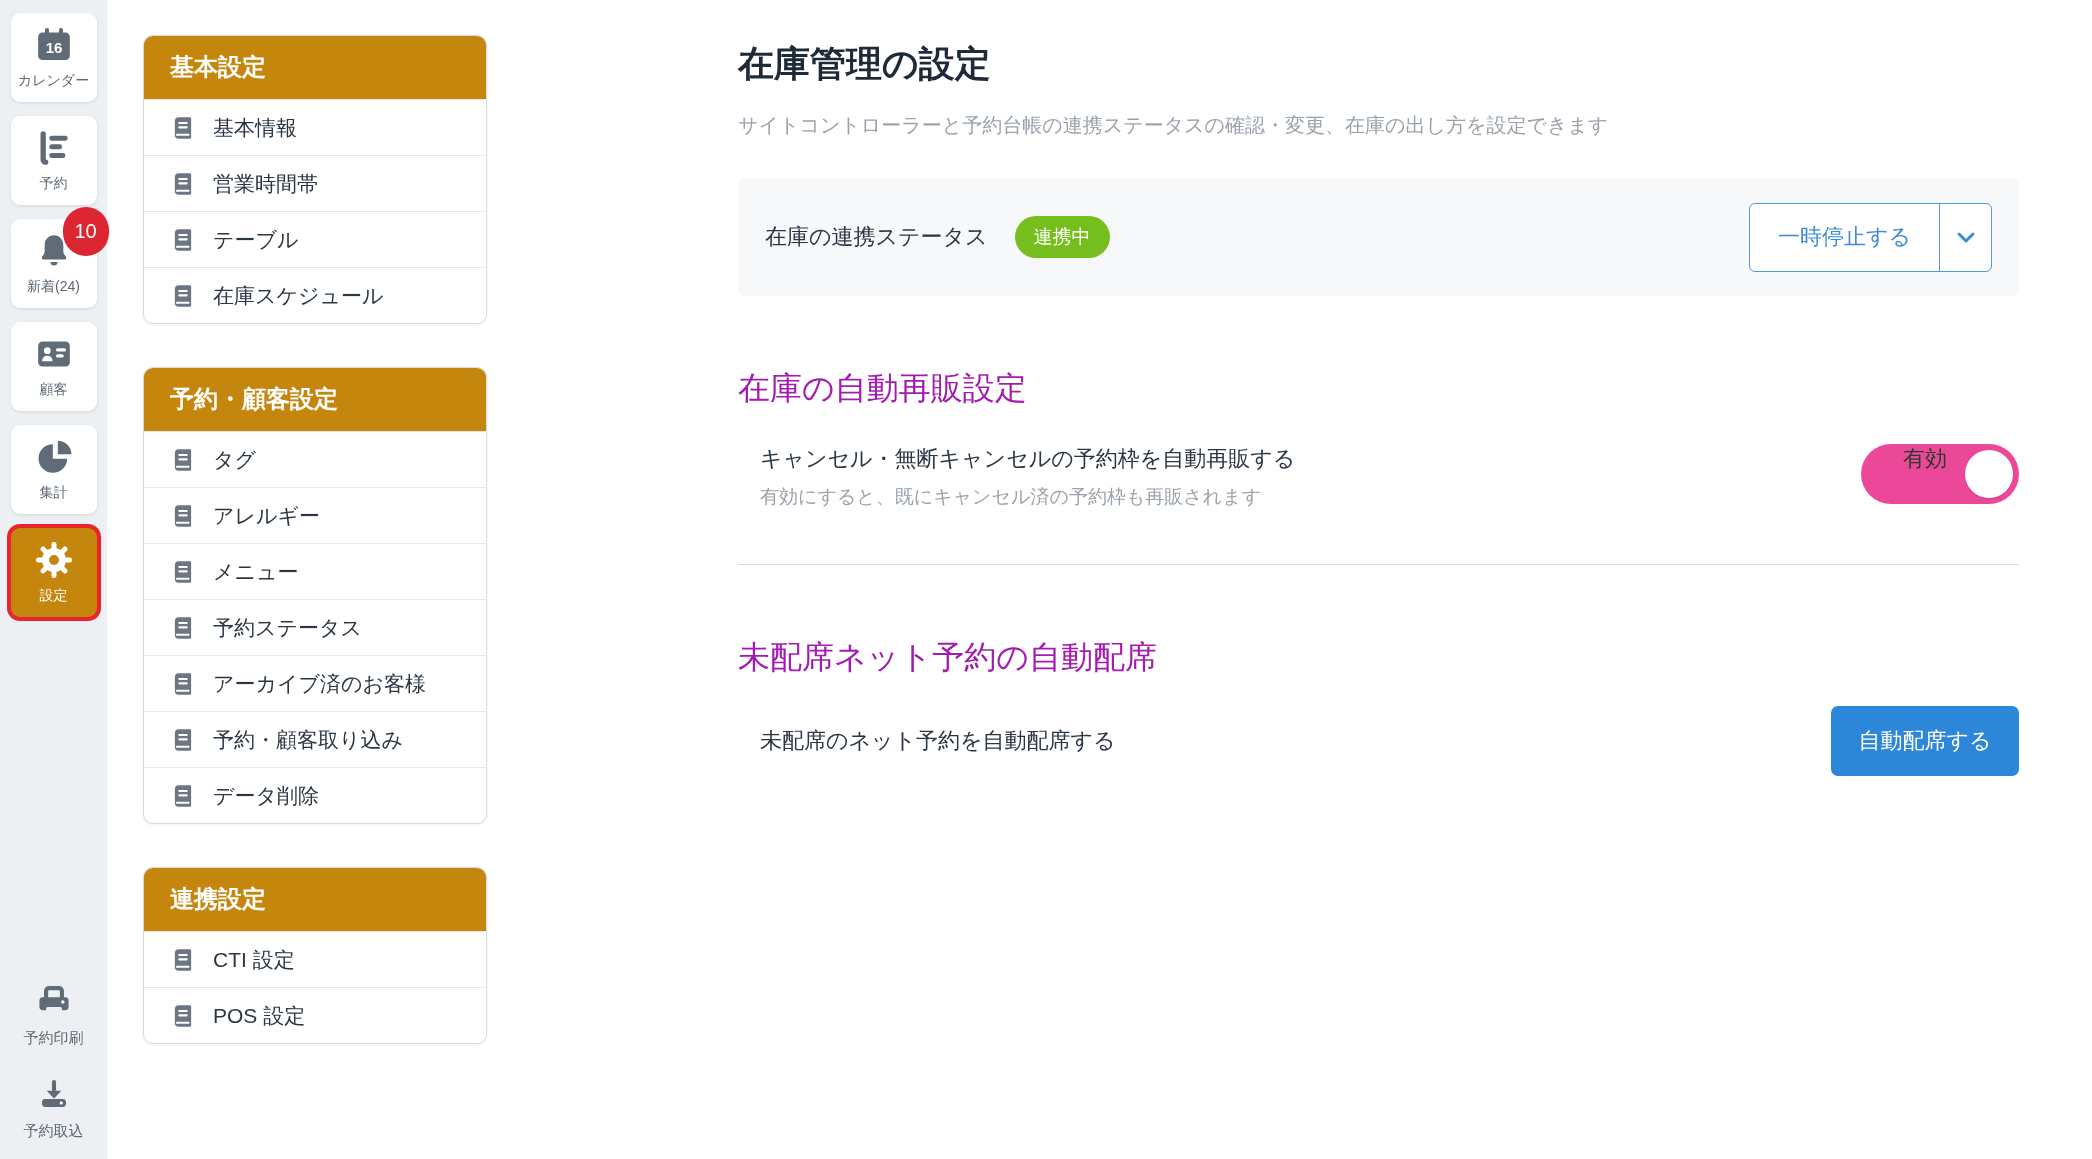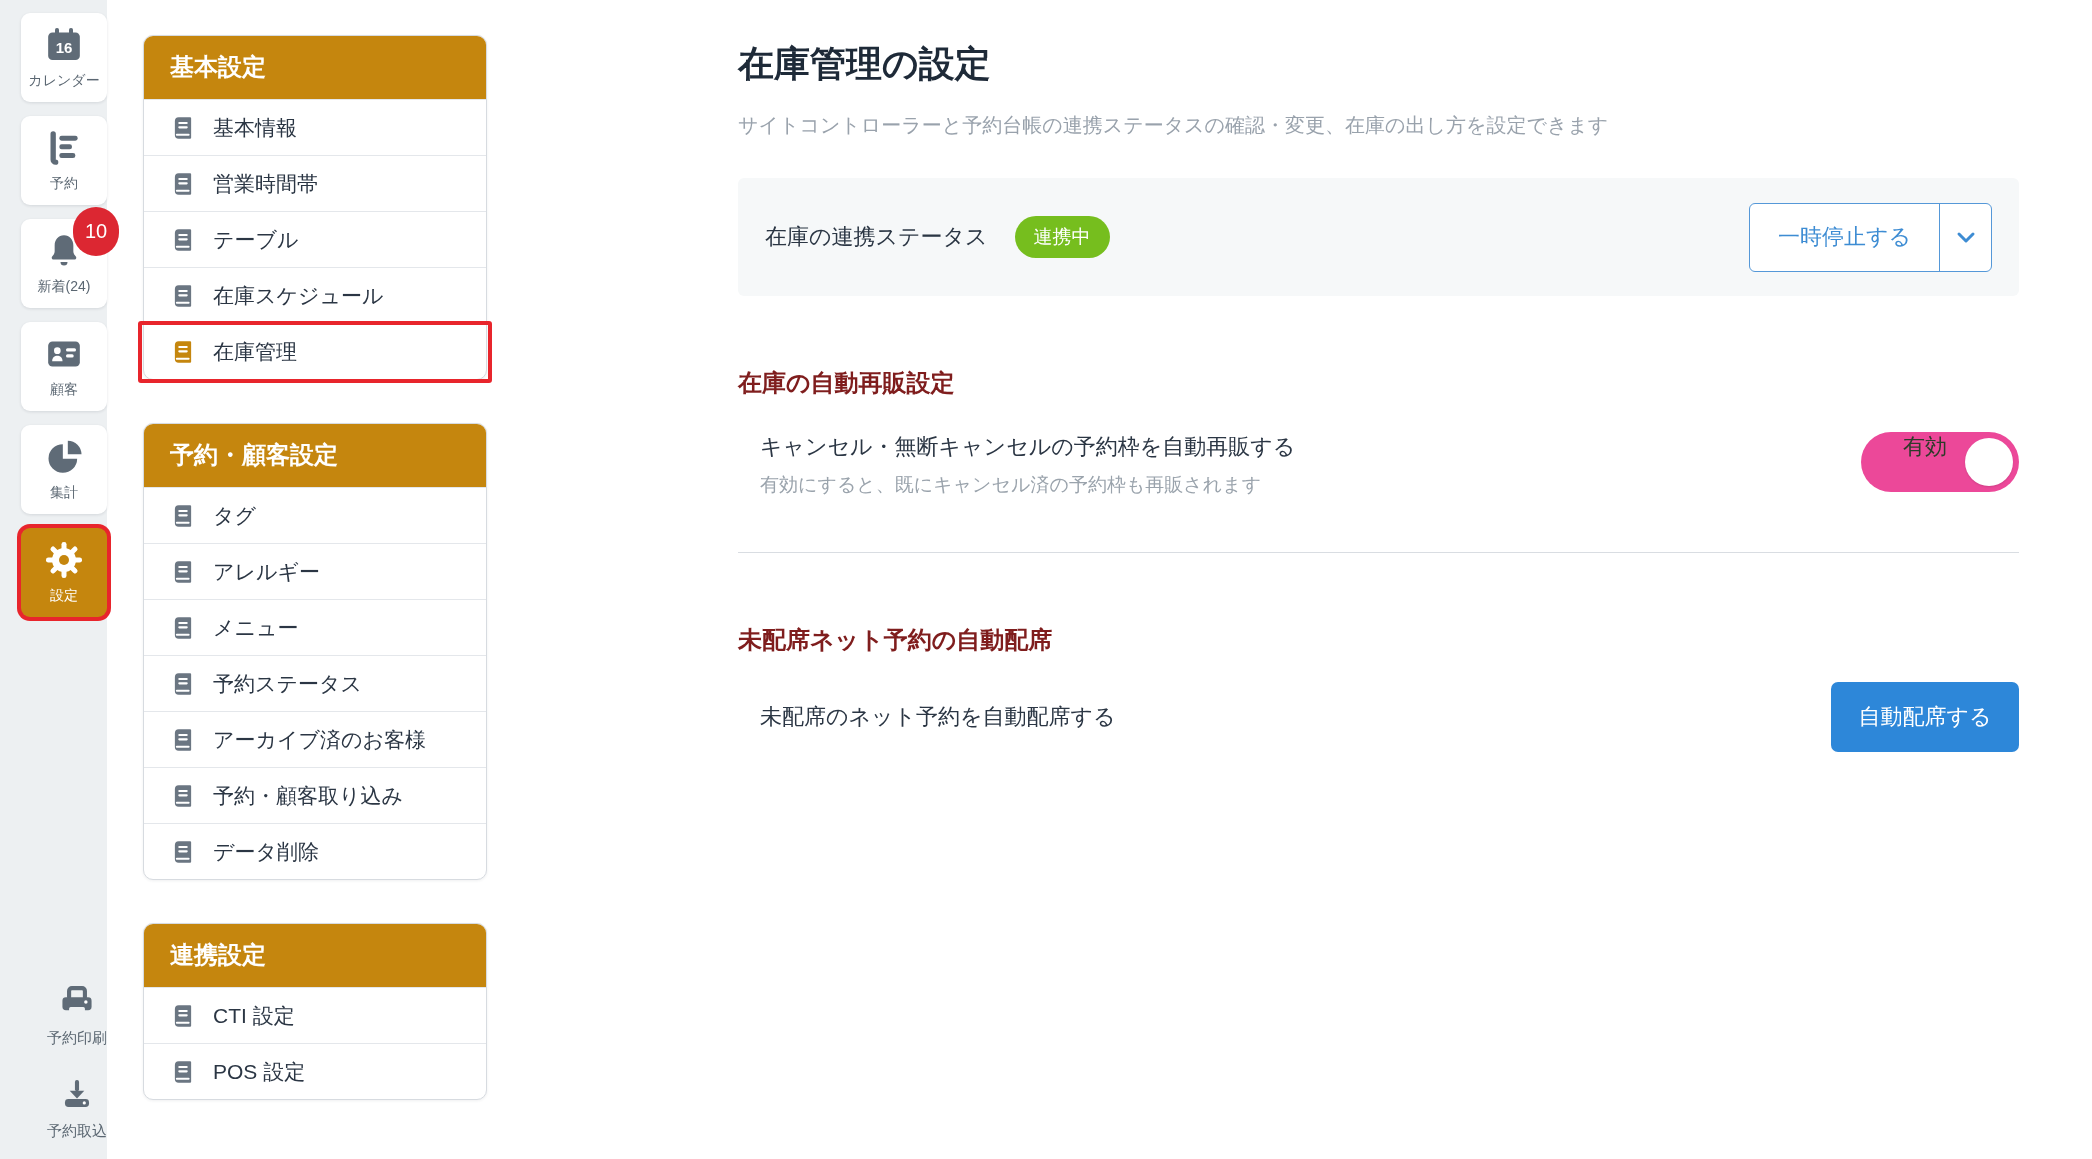--- a/index.html
+++ b/index.html
@@ -2,21 +2,21 @@
 <html><head>
 <meta charset="utf-8">
 <style>
   * { margin:0; padding:0; box-sizing:border-box; }
   html,body { background:#fff; }
   body { font-family:"Liberation Sans", sans-serif; }
   .screen { position:relative; width:2092px; height:1159px; background:#ffffff; overflow:hidden; }
 
   
   .rail { position:absolute; left:0; top:0; width:107px; height:100%; background:#edf0f2;
-          display:flex; flex-direction:column; align-items:flex-end; padding:13px 0 18px; }
+          display:flex; flex-direction:column; align-items:center; padding:13px 0 18px; }
   .rail-card { position:relative; width:86px; min-height:89px; background:#fff; border-radius:9px;
                box-shadow:0 1px 3px rgba(30,40,60,.12); display:flex; flex-direction:column;
                align-items:center; justify-content:center; gap:7px; margin-bottom:14px;
                color:#5f6b77; cursor:pointer; }
   .rail-card svg { width:40px; height:40px; }
   .rail-card .lbl { font-size:14px; color:#5b6772; white-space:nowrap; }
   .rail-card.active { background:#C5860E; color:#fff; box-shadow:0 0 0 4px #E8252C; }
   .rail-card.active .lbl { color:#fff; }
   .num-badge { position:absolute; top:-12px; right:-12px; min-width:46px; height:49px; padding:0 10px;
                background:#DC2732; color:#fff; font-size:20px; border-radius:999px;
@@ -48,21 +48,21 @@
                   display:flex; align-items:center; padding:0 27px; }
   .status-label { font-size:22px; color:#2b3644; }
   .pill-badge { margin-left:27px; background:#76BE1E; color:#fff; font-size:19px;
                 padding:8px 19px; border-radius:999px; }
   .split-btn { margin-left:auto; height:69px; background:#fff; border:1px solid #5598d8;
                border-radius:6px; display:flex; align-items:stretch; color:#3d8cd3; cursor:pointer; overflow:hidden; }
   .split-main { display:flex; align-items:center; padding:0 28px; font-size:22px; }
   .split-caret { width:52px; border-left:1px solid #5598d8; display:flex; align-items:center; justify-content:center; }
   .split-caret svg { width:24px; height:24px; }
 
-  .section-heading { margin-top:71px; font-size:24px; font-weight:bold; color:#7f1d1d; }
+  .section-heading { margin-top:71px; font-size:32px; font-weight:normal; color:#a21caf; }
   .setting-row { display:flex; align-items:flex-start; margin-top:33px; padding-left:22px; }
   .setting-row.center { align-items:center; margin-top:26px; }
   .row-title { font-size:22px; color:#2b3644; }
   .row-note { margin-top:10px; font-size:19px; color:#9aa3ac; }
 
   .toggle { margin-left:auto; width:158px; height:60px; background:#ec4899; border-radius:30px;
             position:relative; display:flex; align-items:flex-start; cursor:pointer; flex:none; }
   .toggle-label { margin-left:42px; font-size:22px; color:#2f3b2a; }
   .toggle-knob { position:absolute; right:6px; top:6px; width:48px; height:48px; background:#fff;
                  border-radius:50%; box-shadow:0 1px 2px rgba(0,0,0,.12); }
@@ -197,26 +197,20 @@
             <use href="#i-book"></use>
           </svg>
         <span>テーブル</span>
       </div>
       <div class="s-item">
         <svg>
             <use href="#i-book"></use>
           </svg>
         <span>在庫スケジュール</span>
       </div>
-      <div class="s-item selected">
-        <svg>
-            <use href="#i-book"></use>
-          </svg>
-        <span>在庫管理</span>
-      </div>
     </section>
 
     <section class="group">
       <div class="group-header">予約・顧客設定</div>
       <div class="s-item">
         <svg>
             <use href="#i-book"></use>
           </svg>
         <span>タグ</span>
       </div>

